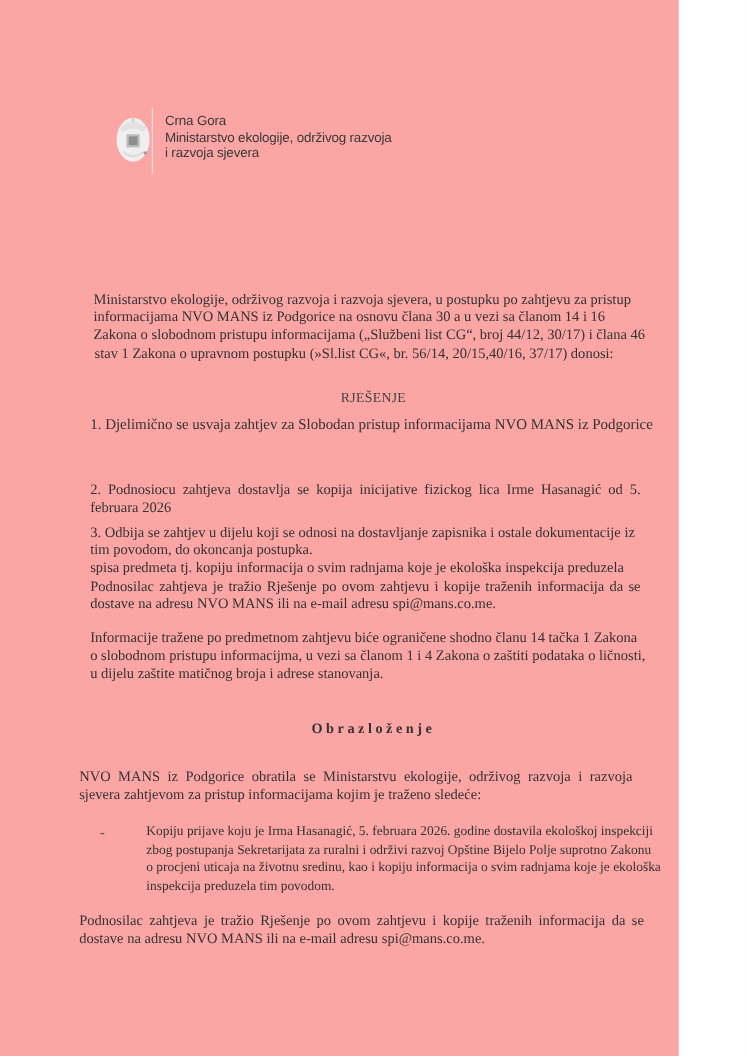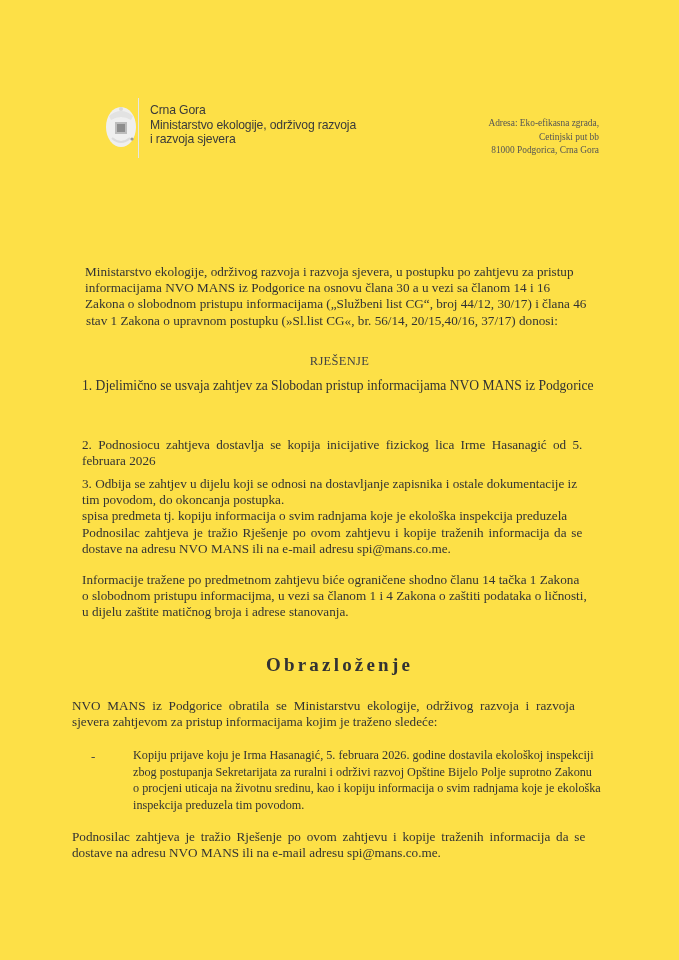--- a/index.html
+++ b/index.html
@@ -11,22 +11,22 @@
       width: 679px;
       height: 960px;
       position: relative;
       overflow: hidden;
       font-family: "Liberation Serif", "DejaVu Serif", serif;
       color: #2b2b2b;
     }
     .page {
       position: absolute;
       left: 0; top: 0;
-      width: 679px; height: 960px;
-      background: #fde047;
+      width: 617px; height: 960px;
+      background: #fca5a5;
     }
     .abs { position: absolute; }
 
     
     .coat {
       left: 104px; top: 102px;
       width: 36px; height: 50px;
     }
     .vline {
       left: 138px; top: 98px;
@@ -73,21 +73,21 @@
       top: 354px;
       text-align: center;
       font-size: 12.5px;
       letter-spacing: 0.3px;
       color: #444;
     }
     .heading-obraz {
       left: 0; width: 679px;
       top: 654px;
       text-align: center;
-      font-size: 19px;
+      font-size: 13px;
       font-weight: bold;
       letter-spacing: 3.2px;
       color: #333;
     }
     .bullet-dash {
       left: 91px; top: 749px;
       font-size: 13px;
       color: #444;
     }
   </style>
@@ -108,25 +108,20 @@
     </svg>
   </div>
   <div class="abs vline"></div>
 
   <div class="abs ministry">
     <div>Crna Gora</div>
     <div>Ministarstvo ekologije, održivog razvoja</div>
     <div>i razvoja sjevera</div>
   </div>
 
-  <div class="abs address">
-    <div>Adresa: Eko-efikasna zgrada,</div>
-    <div>Cetinjski put bb</div>
-    <div>81000 Podgorica, Crna Gora</div>
-  </div>
 
 
   <div class="abs para" style="left:85px; top:264px; width:522px;">
     <div class="just">
         <span>Ministarstvo ekologije, održivog razvoja i razvoja sjevera, u postupku po zahtjevu za pristup</span>
       </div>
     <div class="just">
         <span>informacijama NVO MANS iz Podgorice na osnovu člana 30 a u vezi sa članom 14 i 16</span>
       </div>
     <div class="just">

